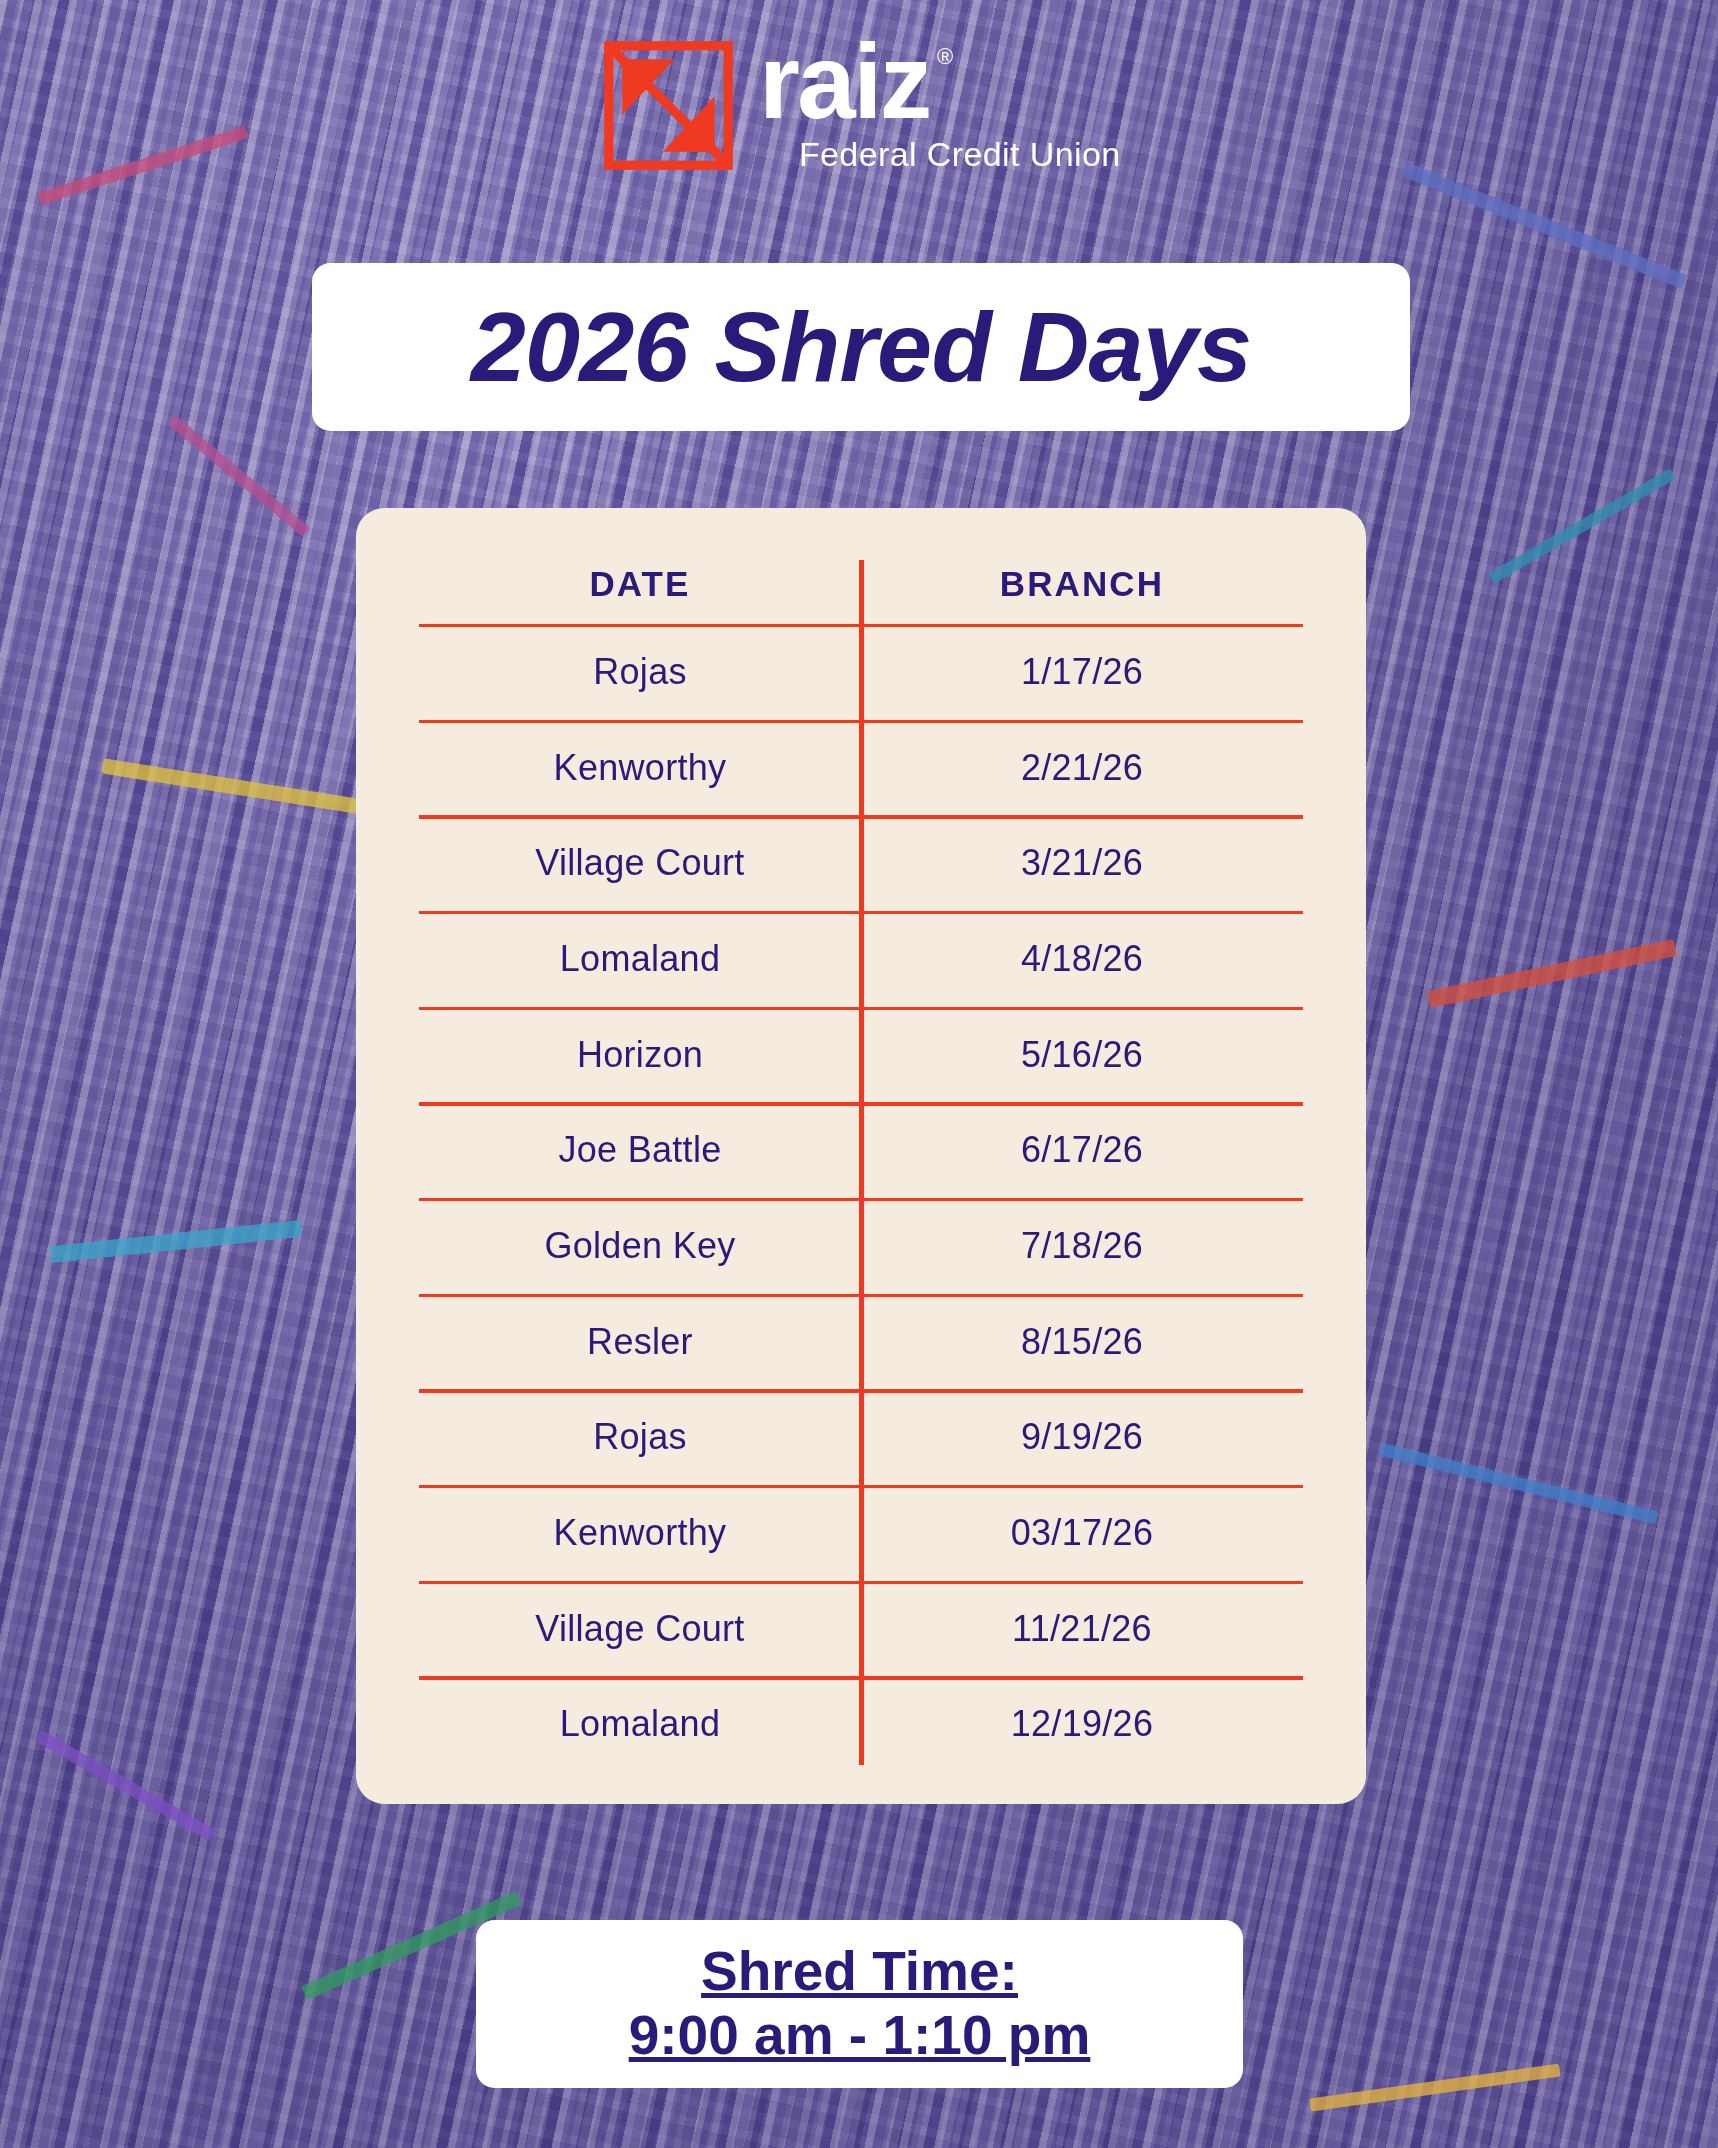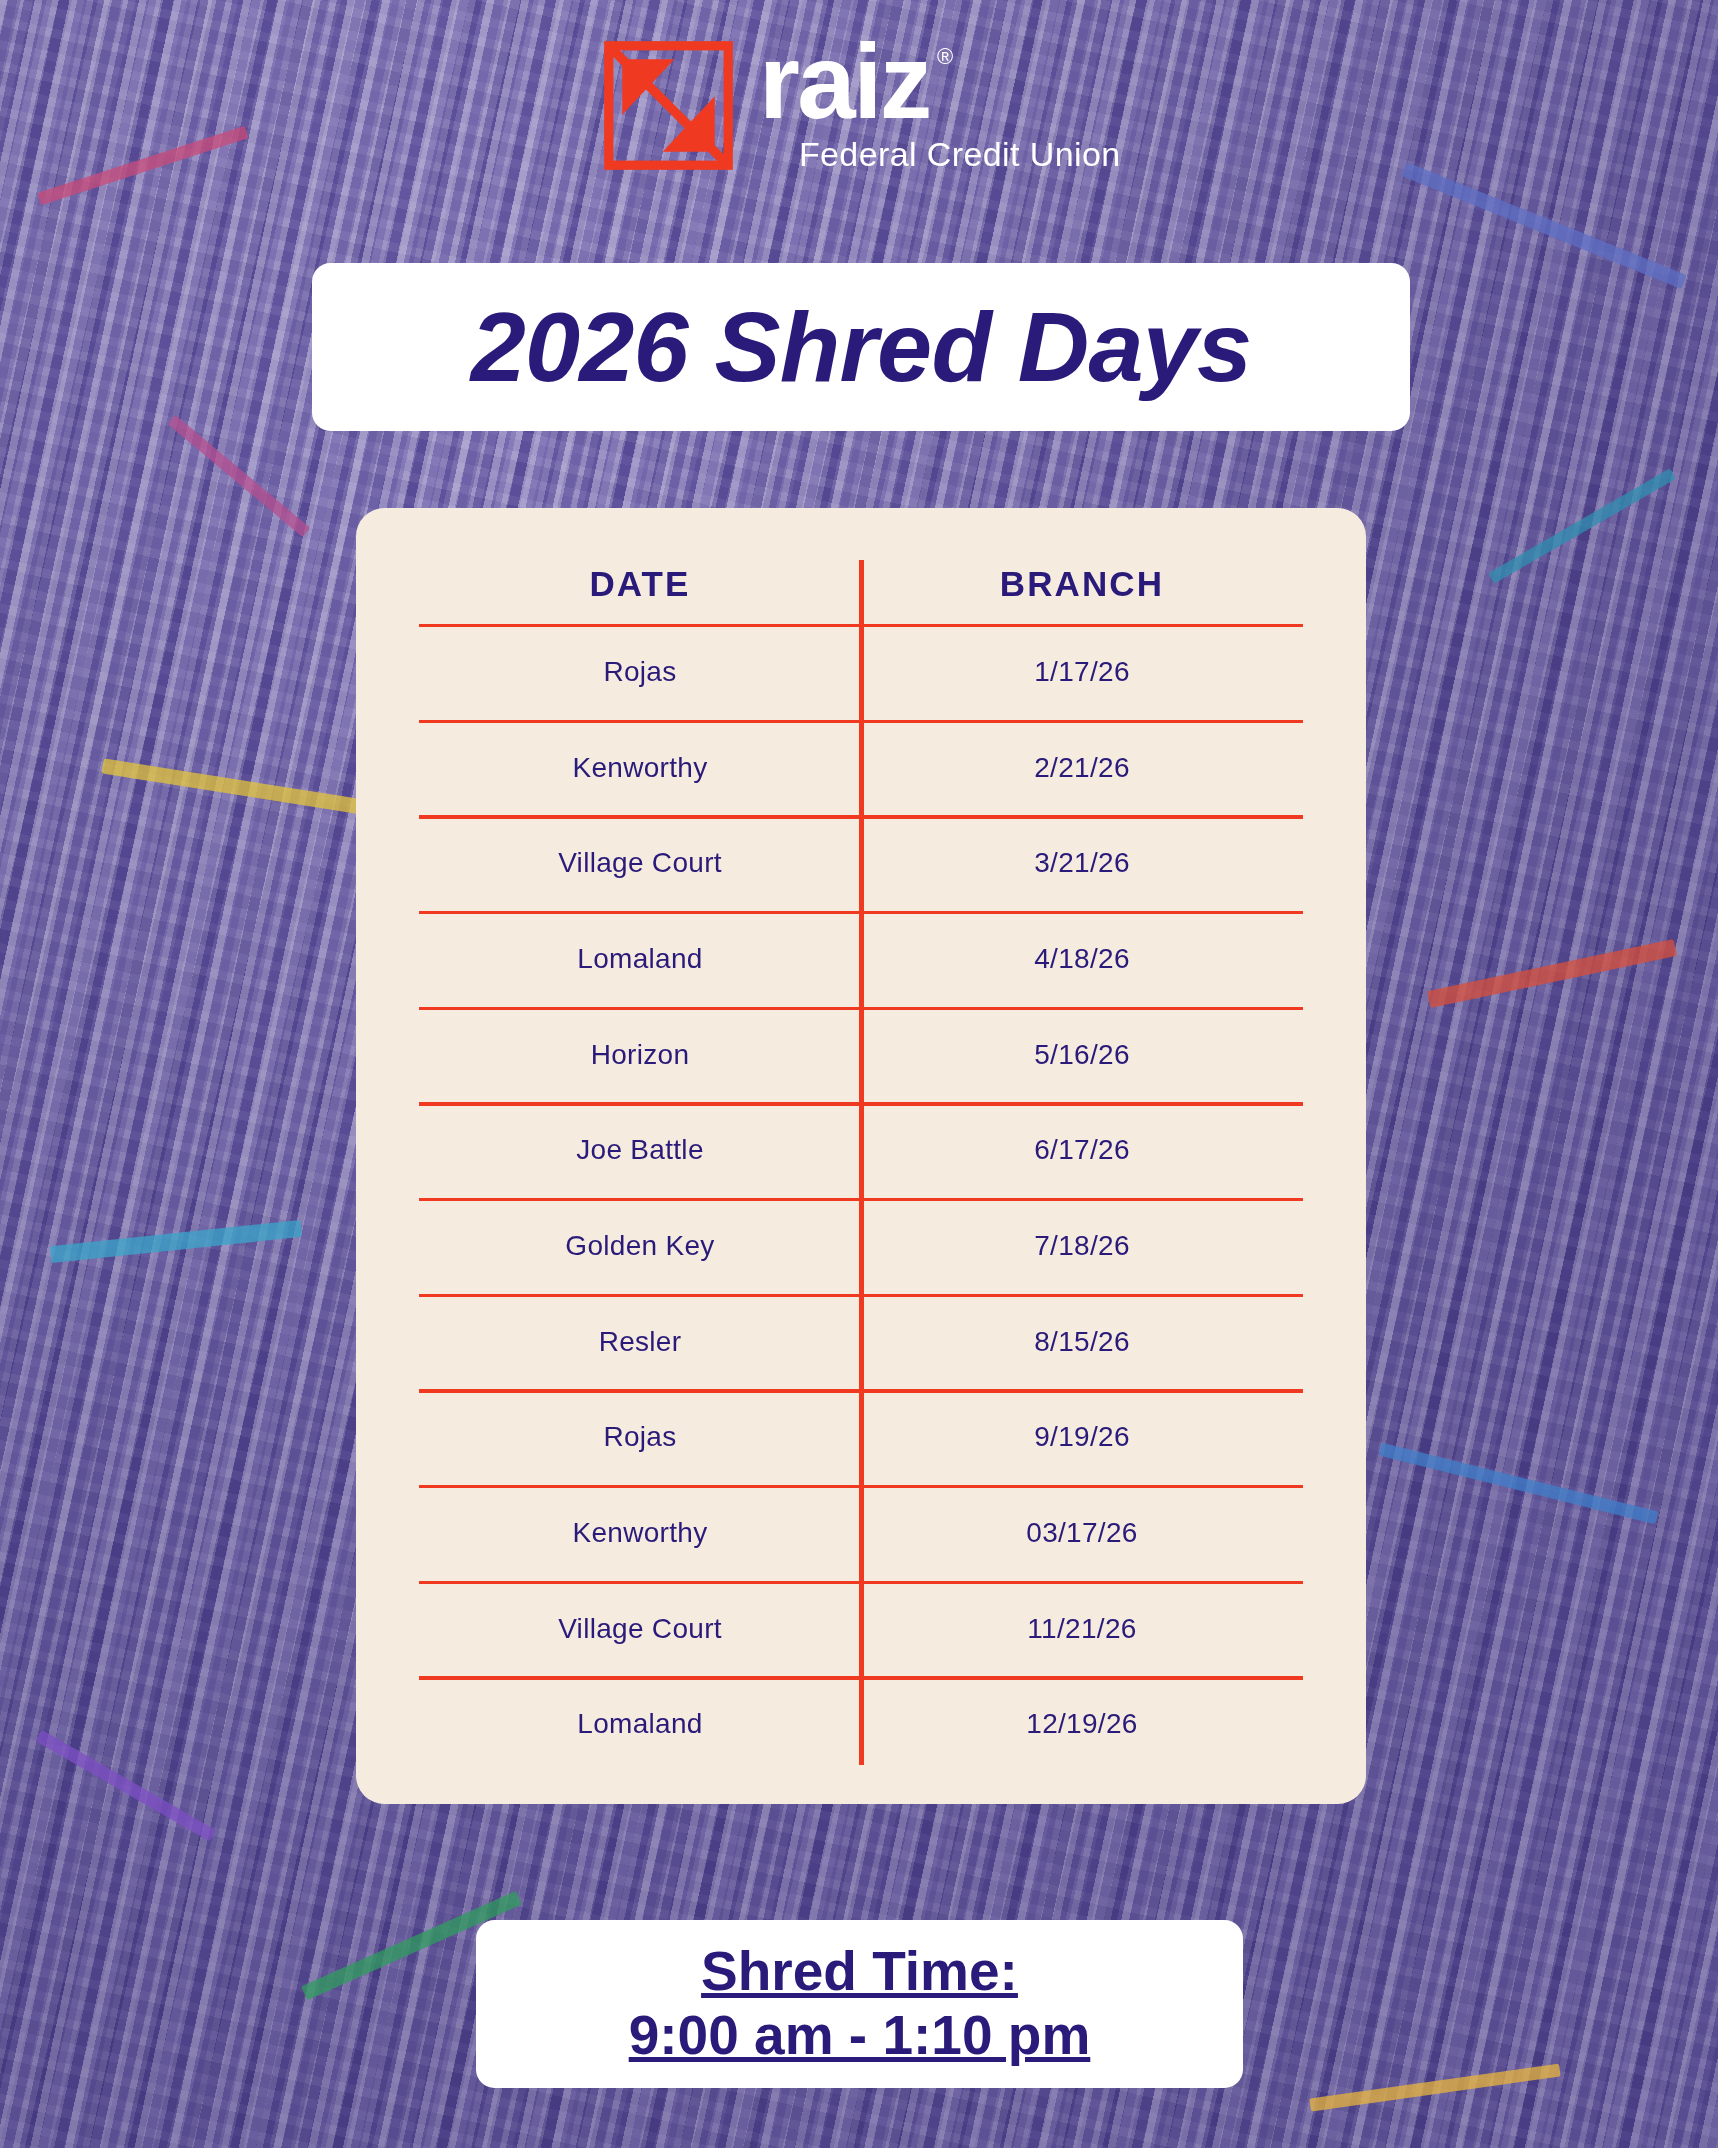--- a/index.html
+++ b/index.html
@@ -157,21 +157,21 @@
     position: relative;
     flex: 1 1 0;
     display: flex;
     align-items: center;
   }
   .row.head { flex: 0 0 81px; }
   .cell {
     flex: 1 1 0;
     text-align: center;
     color: #2a1a7a;
-    font-size: 28px;
+    font-size: 36px;
     letter-spacing: 0.3px;
   }
   .row.head .cell {
     font-weight: bold;
     font-size: 35px;
     letter-spacing: 2.1px;
   }
   .row .hr {
     position: absolute;
     left: 0;

